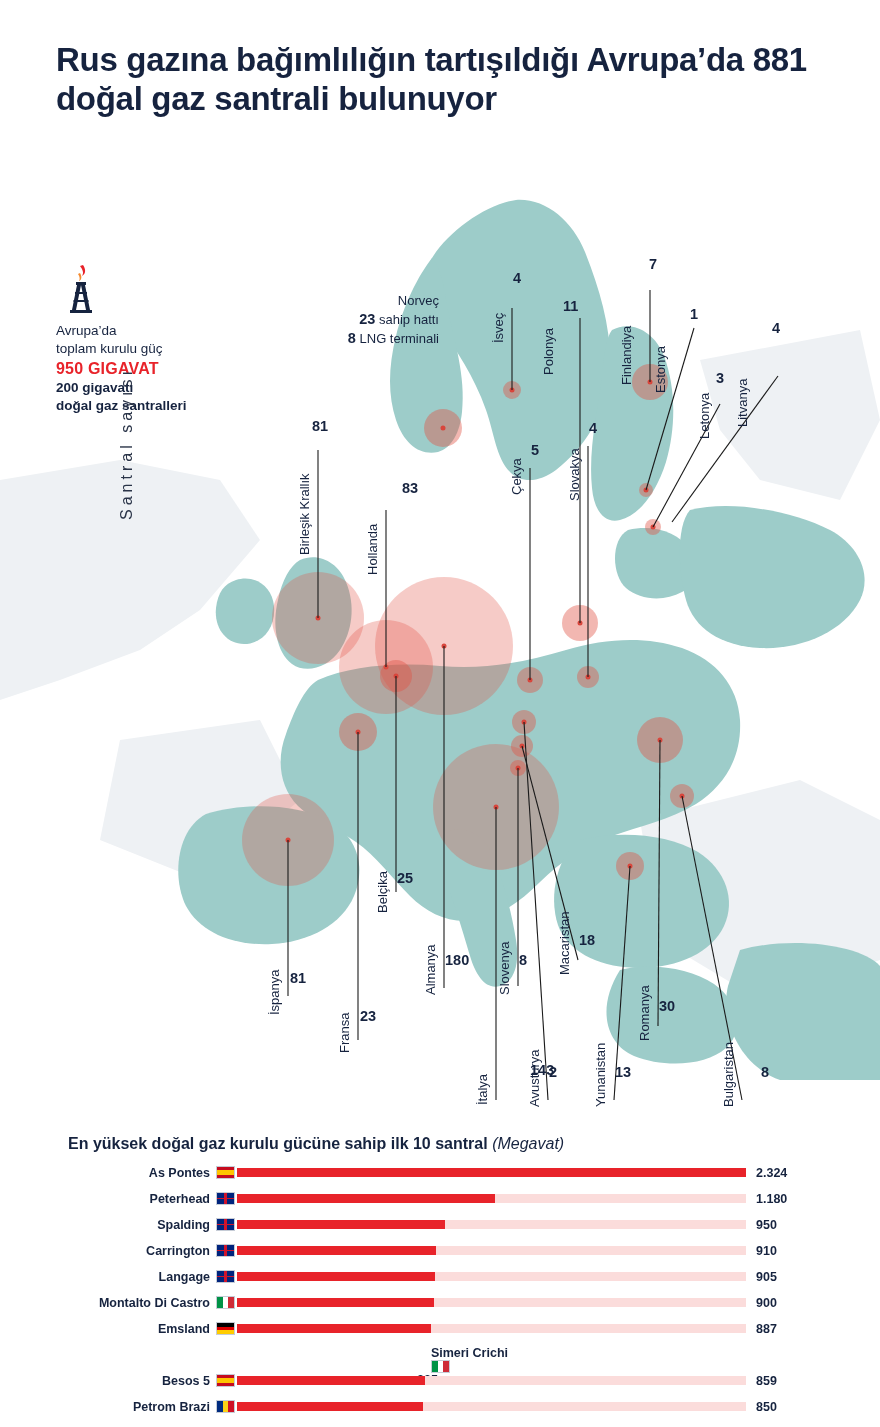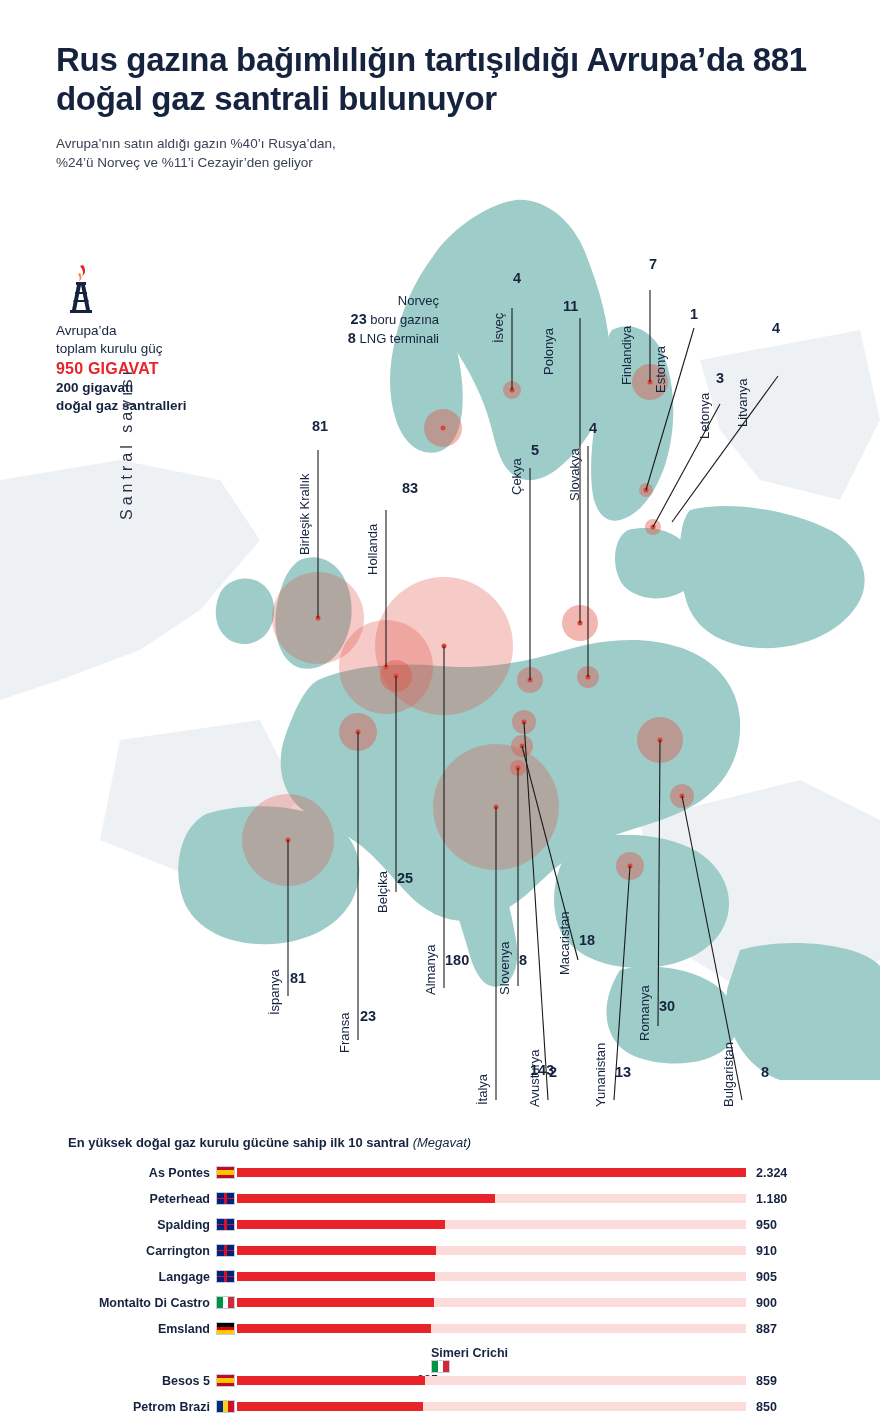--- a/index.html
+++ b/index.html
@@ -149,21 +149,21 @@
     left: 0;
     top: 1118px;
     width: 880px;
     height: 309px;
     background: #ffffff;
   }
   .bars-title {
     position: absolute;
     left: 68px;
     top: 17px;
-    font-size: 13px;
+    font-size: 16px;
     font-weight: bold;
     color: #16233f;
   }
   .bars-title .unit {
     font-weight: normal;
     font-style: italic;
   }
   .bar-row {
     position: absolute;
     left: 68px;
@@ -232,24 +232,20 @@
     background:
       linear-gradient(to bottom, transparent 45%, #cf142b 45% 55%, transparent 55%),
       linear-gradient(to right, transparent 44%, #cf142b 44% 56%, transparent 56%);
   }
 </style>
 </head>
 <body>
 
 <div class="header">
   <h1 class="title">Rus gazına bağımlılığın tartışıldığı Avrupa’da 881 doğal gaz santrali bulunuyor</h1>
-  <div class="subtitle">
-    <div>Avrupa’nın satın aldığı gazın %40’ı Rusya’dan,</div>
-    <div>%24’ü Norveç ve %11’i Cezayir’den geliyor</div>
-  </div>
 </div>
 
 <div class="legend-box">
   <div class="rig-icon">
     <svg width="40" height="52" viewBox="0 0 40 52" xmlns="http://www.w3.org/2000/svg">
       <path d="M16 2 C19 6 20 9 18 12 C22 10 22 5 19 1 Z" fill="#e8232a"></path>
       <path d="M14 10 C16 13 16 15 15 17 C18 16 18 12 16 9 Z" fill="#f58a2e"></path>
       <rect x="12" y="18" width="10" height="3" fill="#16233f"></rect>
       <path d="M13 21 L8 46 L12 46 L17 21 Z" fill="#16233f"></path>
       <path d="M21 21 L26 46 L22 46 L17 21 Z" fill="#16233f"></path>
@@ -407,21 +403,21 @@
       <line x1="524" y1="542" x2="548" y2="920"></line>
       <line x1="522" y1="566" x2="578" y2="780"></line>
       <line x1="630" y1="686" x2="614" y2="920"></line>
       <line x1="660" y1="560" x2="658" y2="846"></line>
       <line x1="682" y1="616" x2="742" y2="920"></line>
     </g>
   </svg>
 
   <div class="norvec-note" style="right:441px;top:112px;width:160px;">
     <div>Norveç</div>
-    <div><b>23</b> <span>boru gazına</span></div>
+    <div><b>23</b> <span>sahip hattı</span></div>
     <div><b>8</b> <span>LNG terminali</span></div>
   </div>
 
   <div class="lbl-vert" style="left:312px;top:360px;">
     <span class="name">Birleşik Krallık</span>
   </div>
   <div class="lbl" style="left:312px;top:238px;">
     <span class="num">81</span>
   </div>
 

